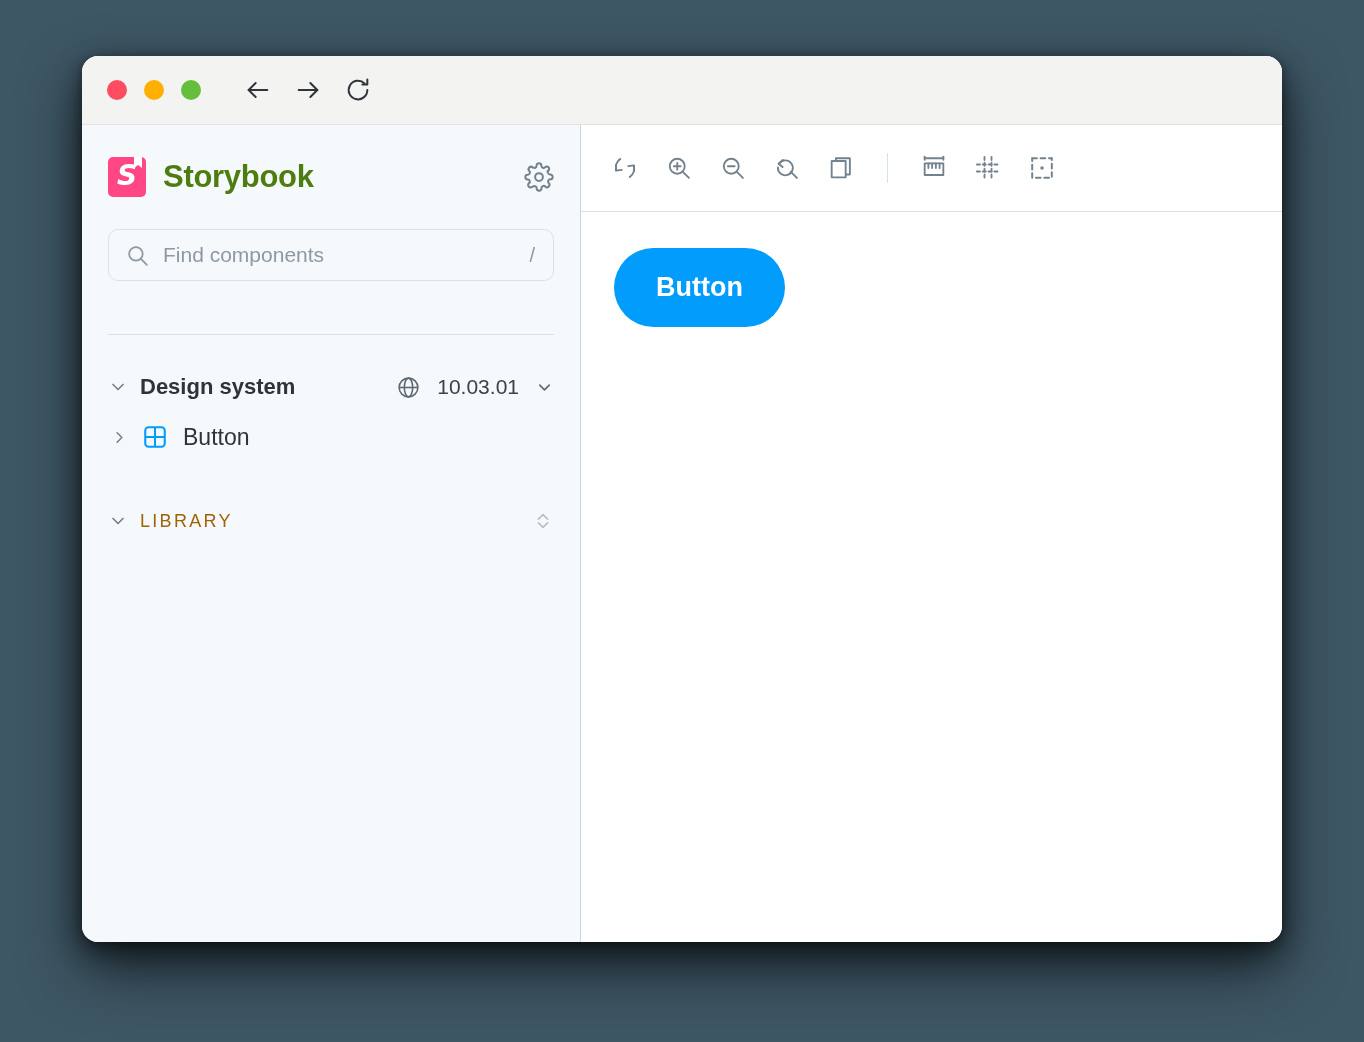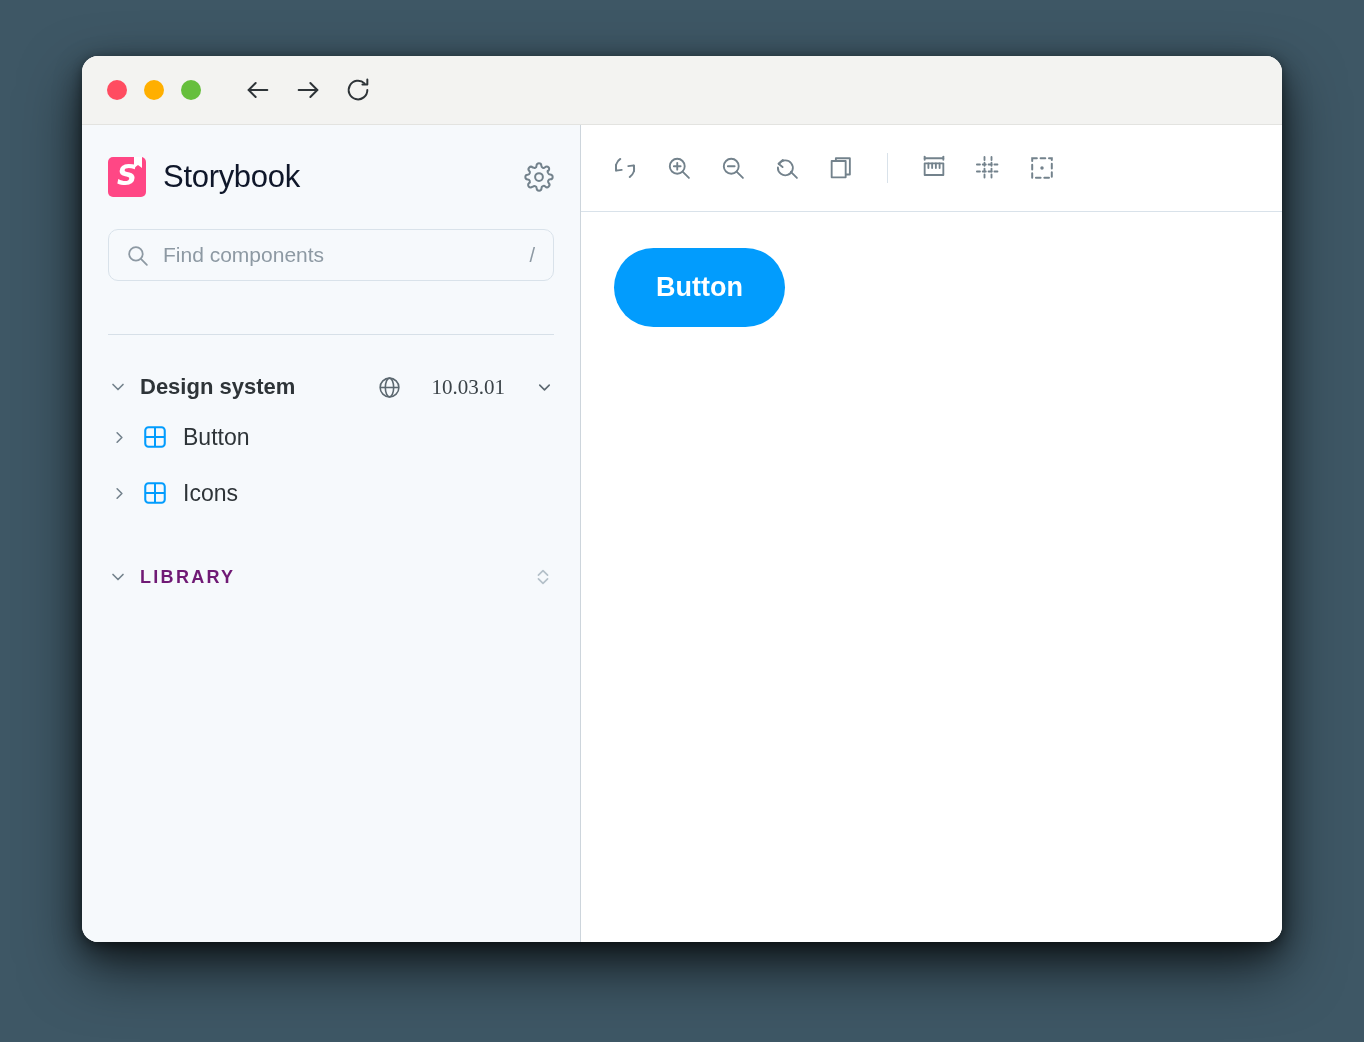--- a/index.html
+++ b/index.html
@@ -92,22 +92,22 @@
   }
   .logo .flag {
     position: absolute;
     right: 4px; top: 0;
     width: 8px; height: 11px;
     background: #fff;
     clip-path: polygon(0 0, 100% 0, 100% 100%, 50% 72%, 0 100%);
   }
   .brandname {
     font-size: 31px;
-    font-weight: 400;
-    color: #0f172a;
+    font-weight: 700;
+    color: #4d7c0f;
     margin-left: 17px;
     letter-spacing: -.3px;
   }
   .gear { margin-left: auto; color: #73828c; cursor: pointer; display:flex; }
 
   .searchwrap { margin-top: 18px; border-radius: 19px; }
   .searchbox {
     height: 52px;
     border: 1px solid #d9e2ea;
     border-radius: 10px;
@@ -147,33 +147,32 @@
     text-align: center;
   }
   .chev { color: #73828c; flex: 0 0 auto; display:flex; }
   .grouptitle {
     font-size: 22px;
     font-weight: 700;
     color: #2e3438;
     margin-left: 12px;
   }
   .grouptitle.lib {
-    font-weight: 700;
+    font-weight: 400;
     font-size: 18px;
-    color: #701a75;
+    color: #a16207;
     letter-spacing: 2.3px;
   }
   .version {
     margin-left: auto;
     display: flex;
     align-items: center;
-    gap: 30px;
+    gap: 16px;
     color: #5c6870;
     cursor: pointer;
-    font-family: Liberation Serif, serif;
   }
   .version .vnum { font-size: 21px; color: #3b4348; }
   .sortbtn { margin-left: auto; color: #b4c0c9; cursor: pointer; display:flex; }
 
   .tnode {
     display: flex;
     align-items: center;
     height: 56px;
     cursor: pointer;
   }
@@ -325,35 +324,20 @@
           <span class="gridicon">
             <svg width="26" height="26" viewBox="0 0 24 24" fill="none" stroke="#029cfd" stroke-width="1.9">
               <rect x="3" y="3" width="18" height="18" rx="3"></rect>
                 <line x1="12" y1="3" x2="12" y2="21"></line>
                 <line x1="3" y1="12" x2="21" y2="12"></line>
             </svg>
           </span>
           <span class="tlabel">Button</span>
         </div>
 
-        <div class="tnode">
-          <span class="chev">
-            <svg width="19" height="19" viewBox="0 0 24 24" fill="none" stroke="currentColor" stroke-width="2" stroke-linecap="round" stroke-linejoin="round">
-                <polyline points="9,6 15,12 9,18"></polyline>
-              </svg>
-          </span>
-          <span class="gridicon">
-            <svg width="26" height="26" viewBox="0 0 24 24" fill="none" stroke="#029cfd" stroke-width="1.9">
-              <rect x="3" y="3" width="18" height="18" rx="3"></rect>
-                <line x1="12" y1="3" x2="12" y2="21"></line>
-                <line x1="3" y1="12" x2="21" y2="12"></line>
-            </svg>
-          </span>
-          <span class="tlabel">Icons</span>
-        </div>
 
 
         <div class="spacer"></div>
 
         <div class="grouphead">
           <span class="chev">
             <svg width="20" height="20" viewBox="0 0 24 24" fill="none" stroke="currentColor" stroke-width="2" stroke-linecap="round" stroke-linejoin="round">
                 <polyline points="6,9 12,15 18,9"></polyline>
               </svg>
           </span>

